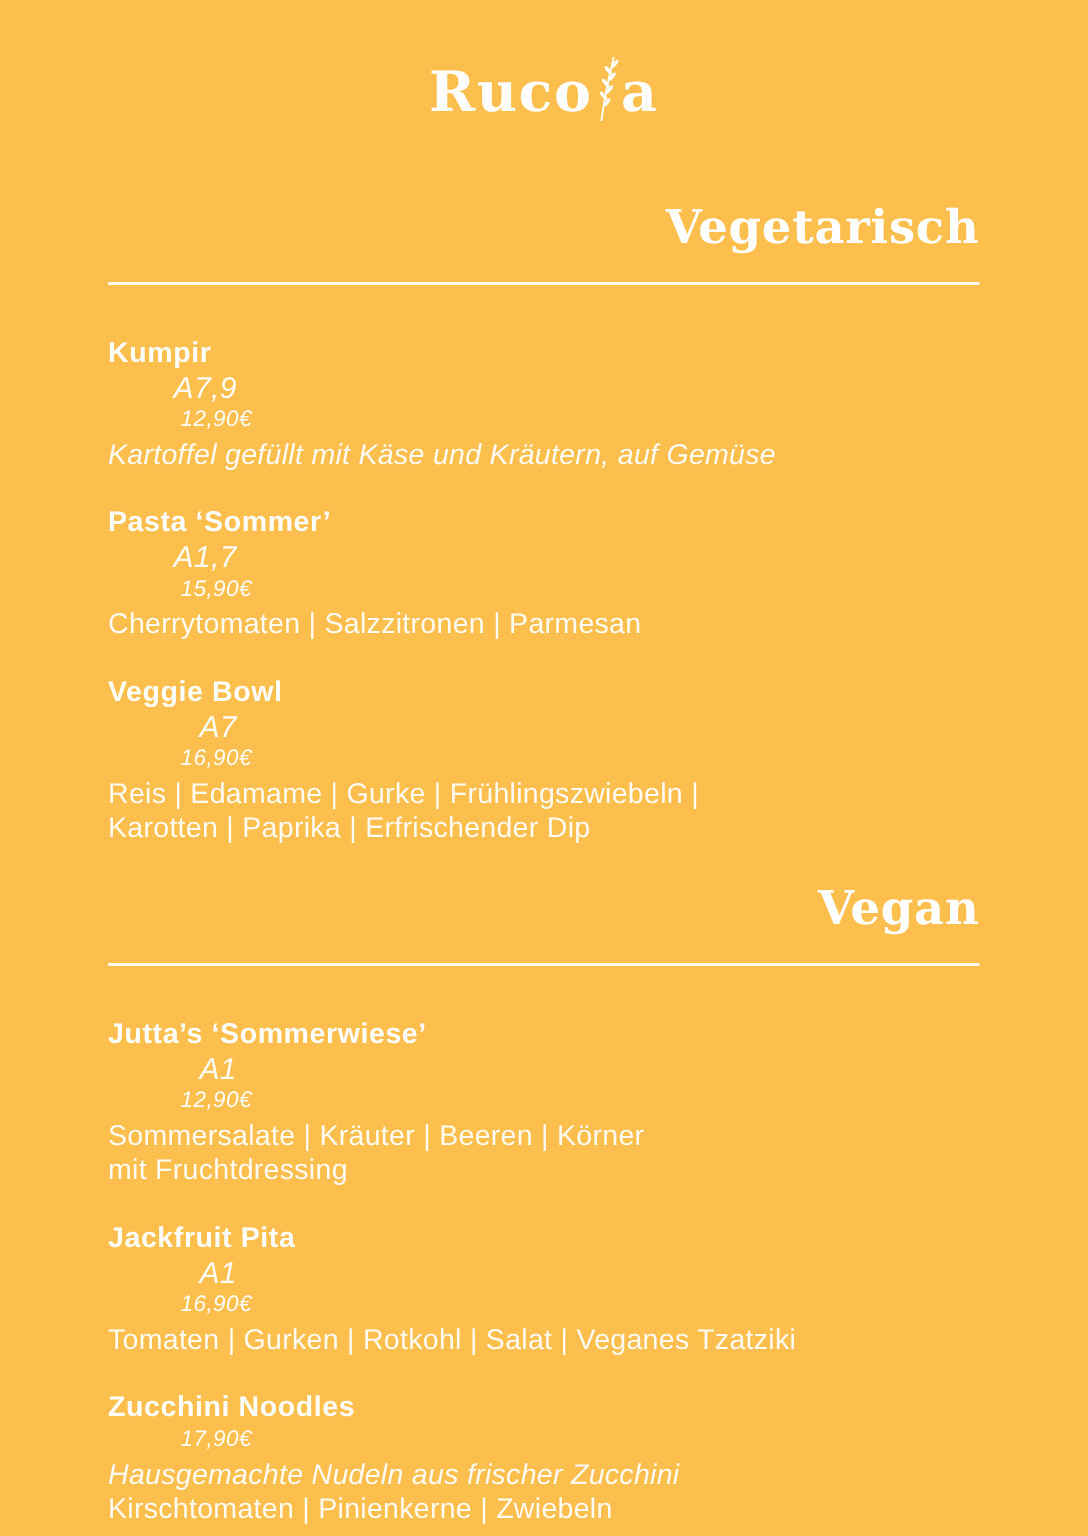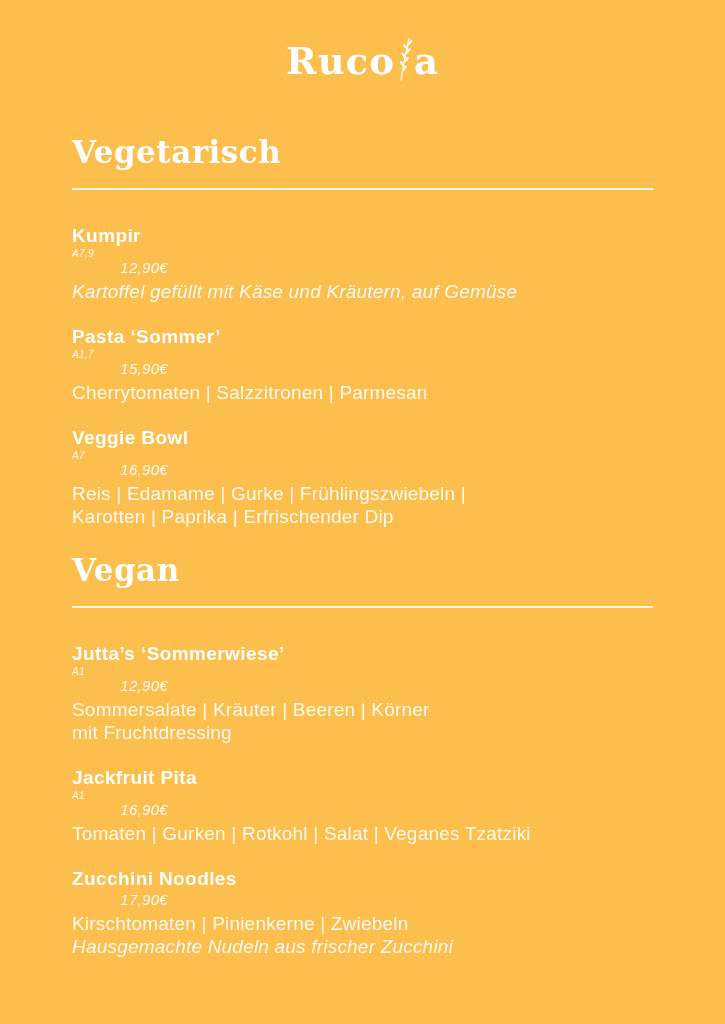--- a/index.html
+++ b/index.html
@@ -39,21 +39,21 @@
     vertical-align: -9px;
   }
   
   .menu-section { margin-top: 42px; }
   .menu-section:nth-of-type(2) { margin-top: 0; }
   .section-title {
     font-family: "DejaVu Serif", serif;
     font-weight: 700;
     font-size: 31px;
     line-height: 40px;
-    text-align: left;
+    text-align: right;
     margin: 0;
     letter-spacing: 0.5px;
   }
   .rule {
     height: 0;
     border-bottom: 2px solid rgba(255,255,255,0.88);
     margin: 16px 0 34px 0;
   }
   
   .menu-item { margin-bottom: 22px; }
@@ -61,23 +61,23 @@
   .item-name {
     flex: 1;
     margin: 0;
     font-size: 19px;
     line-height: 24px;
     font-weight: 700;
     letter-spacing: 0.4px;
   }
   .item-allergens {
     width: 86px;
-    text-align: left;
+    text-align: right;
     font-style: italic;
-    font-size: 10px;
+    font-size: 20px;
     color: rgba(255,255,255,0.95);
     letter-spacing: 0.3px;
   }
   .item-price {
     width: 96px;
     text-align: right;
     font-style: italic;
     font-size: 15px;
     color: rgba(255,255,255,0.95);
     letter-spacing: 0.3px;
@@ -168,19 +168,19 @@
             <div class="desc-line">Tomaten | Gurken | Rotkohl | Salat | Veganes Tzatziki</div>
           </div>
         </article>
         <article class="menu-item">
           <div class="item-head">
             <h3 class="item-name">Zucchini Noodles</h3>
             <span class="item-allergens"></span>
             <span class="item-price">17,90€</span>
           </div>
           <div class="item-desc">
+            <div class="desc-line italic">Hausgemachte Nudeln aus frischer Zucchini</div>
             <div class="desc-line">Kirschtomaten | Pinienkerne | Zwiebeln</div>
-            <div class="desc-line italic">Hausgemachte Nudeln aus frischer Zucchini</div>
           </div>
         </article>
       </section>
     </div>
 </main>
 
 </body></html>

